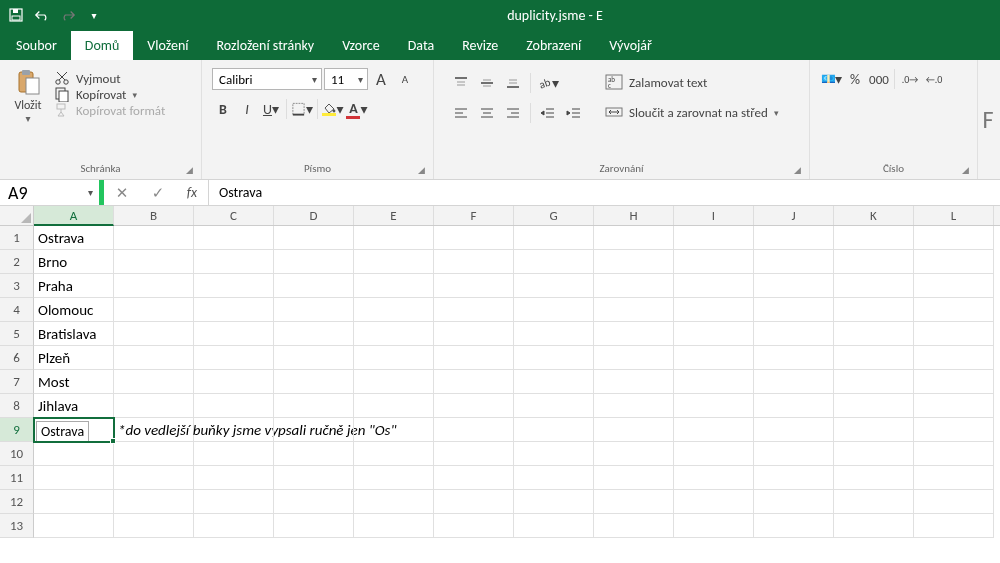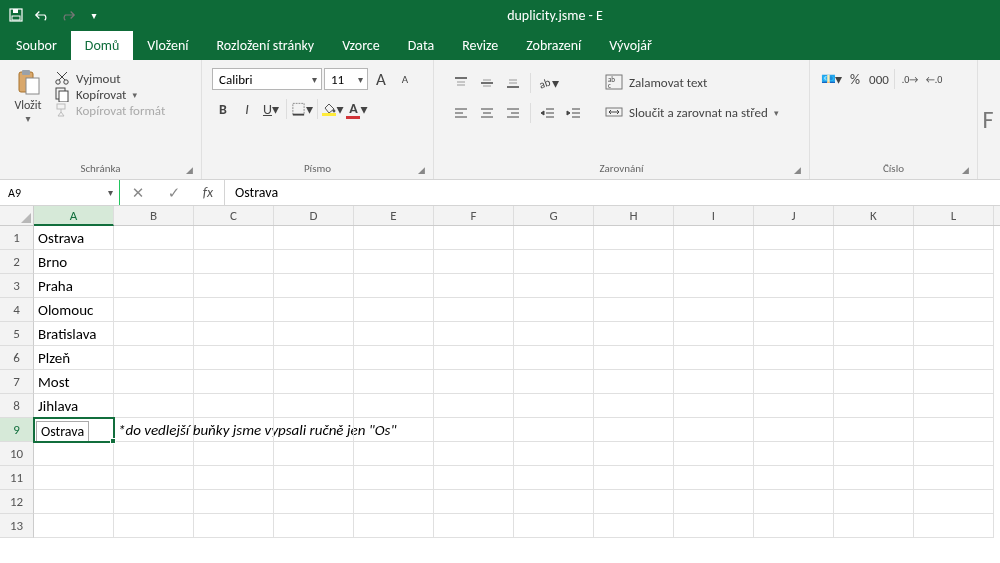--- a/index.html
+++ b/index.html
@@ -48,21 +48,21 @@
     .wide-col { display: flex; flex-direction: column; justify-content: flex-start; padding: 6px 6px; gap: 14px; font-size: 13px; color: #444; }
     .wide-col .row { display: flex; align-items: center; gap: 6px; }
 
     .number-group .group-body { flex-direction: column; padding: 4px 4px 0; gap: 8px; }
     .num-combo { width: 140px; }
 
     .right-cut { width: 20px; display: flex; align-items: center; justify-content: center; color: #777; font-size: 24px; }
 
     
     .formula-bar { height: 26px; border-bottom: 1px solid #d4d4d4; display: flex; align-items: stretch; }
-    .name-box { width: 120px; border-right: 1px solid #22c55e; display: flex; align-items: center; padding: 0 6px 0 8px; font-size: 12px; position: relative; }
+    .name-box { width: 104px; border-right: 5px solid #22c55e; display: flex; align-items: center; padding: 0 6px 0 8px; font-size: 18px; position: relative; }
     .name-box::after { content: "▾"; position: absolute; right: 6px; font-size: 10px; color: #555; }
     .formula-btns { display: flex; align-items: center; border-right: 1px solid #d4d4d4; }
     .formula-btns .btn { width: 36px; display: inline-flex; align-items: center; justify-content: center; color: #888; font-size: 15px; }
     .fx-label { width: 32px; display: inline-flex; align-items: center; justify-content: center; font-style: italic; color: #555; }
     .formula-input { flex: 1; display: flex; align-items: center; padding: 0 10px; font-size: 14px; }
 
     
     .grid-wrap { position: relative; overflow: hidden; height: 357px; }
     .corner { position: absolute; left: 0; top: 0; width: 34px; height: 20px; background: #f3f3f3; border-right: 1px solid #ccc; border-bottom: 1px solid #ccc; }
     .corner::after { content: ""; position: absolute; right: 2px; bottom: 2px; border-style: solid; border-width: 0 0 10px 10px; border-color: transparent transparent #b8b8b8 transparent; }

